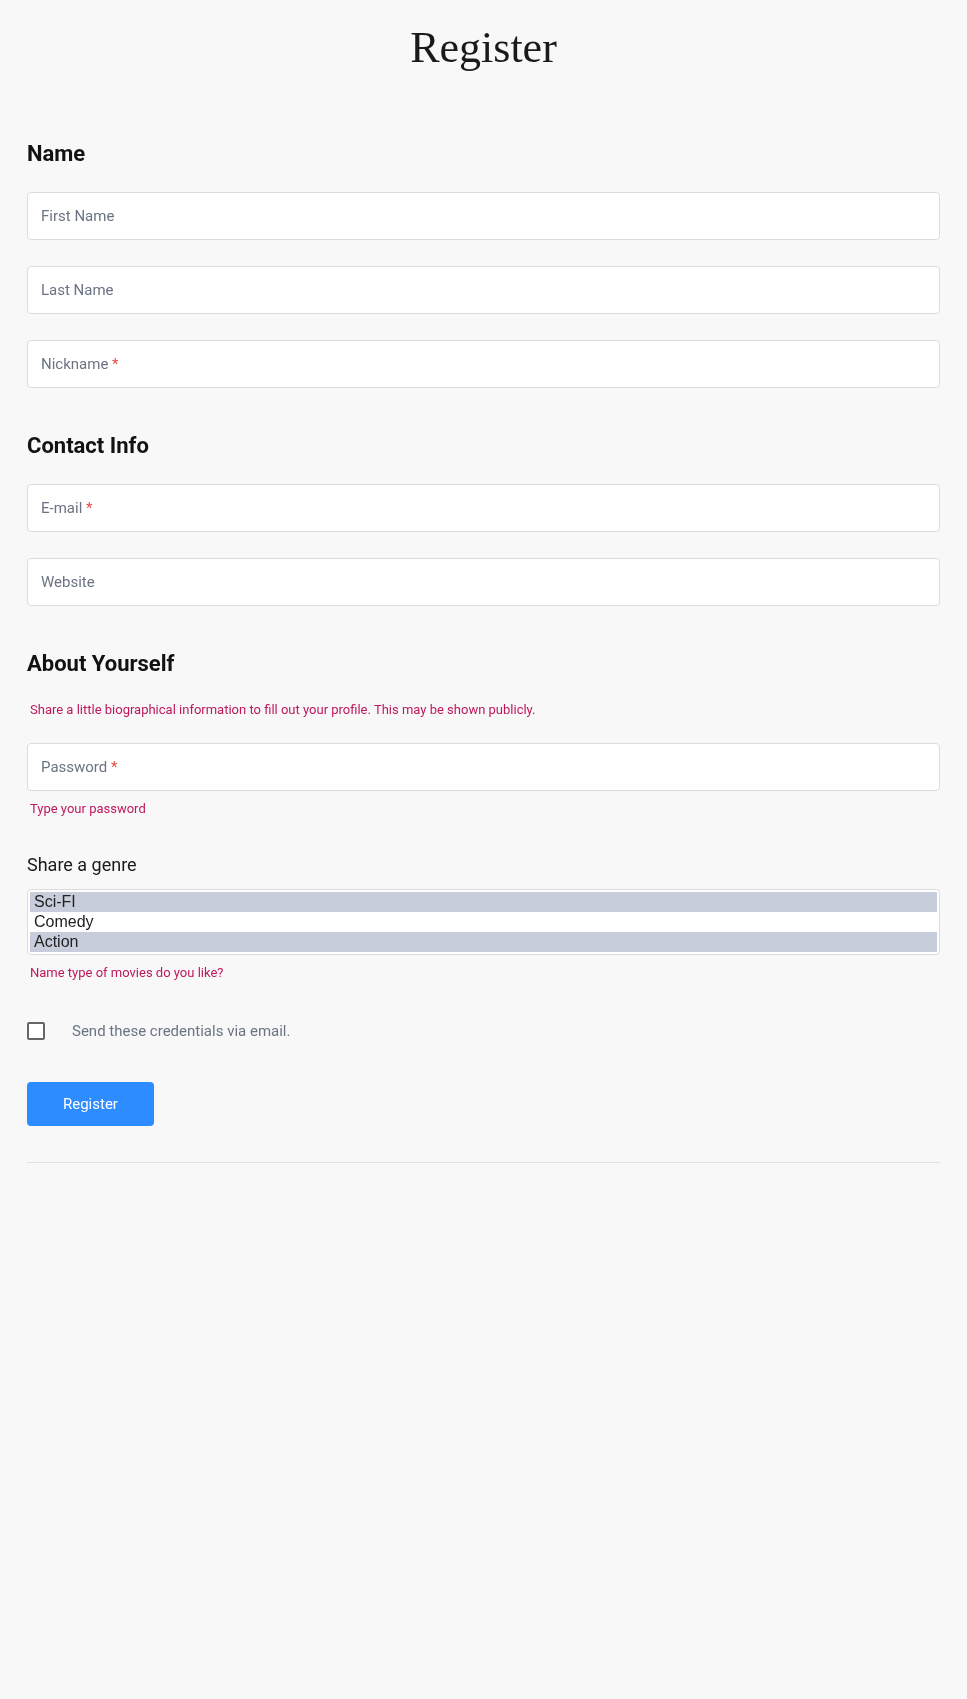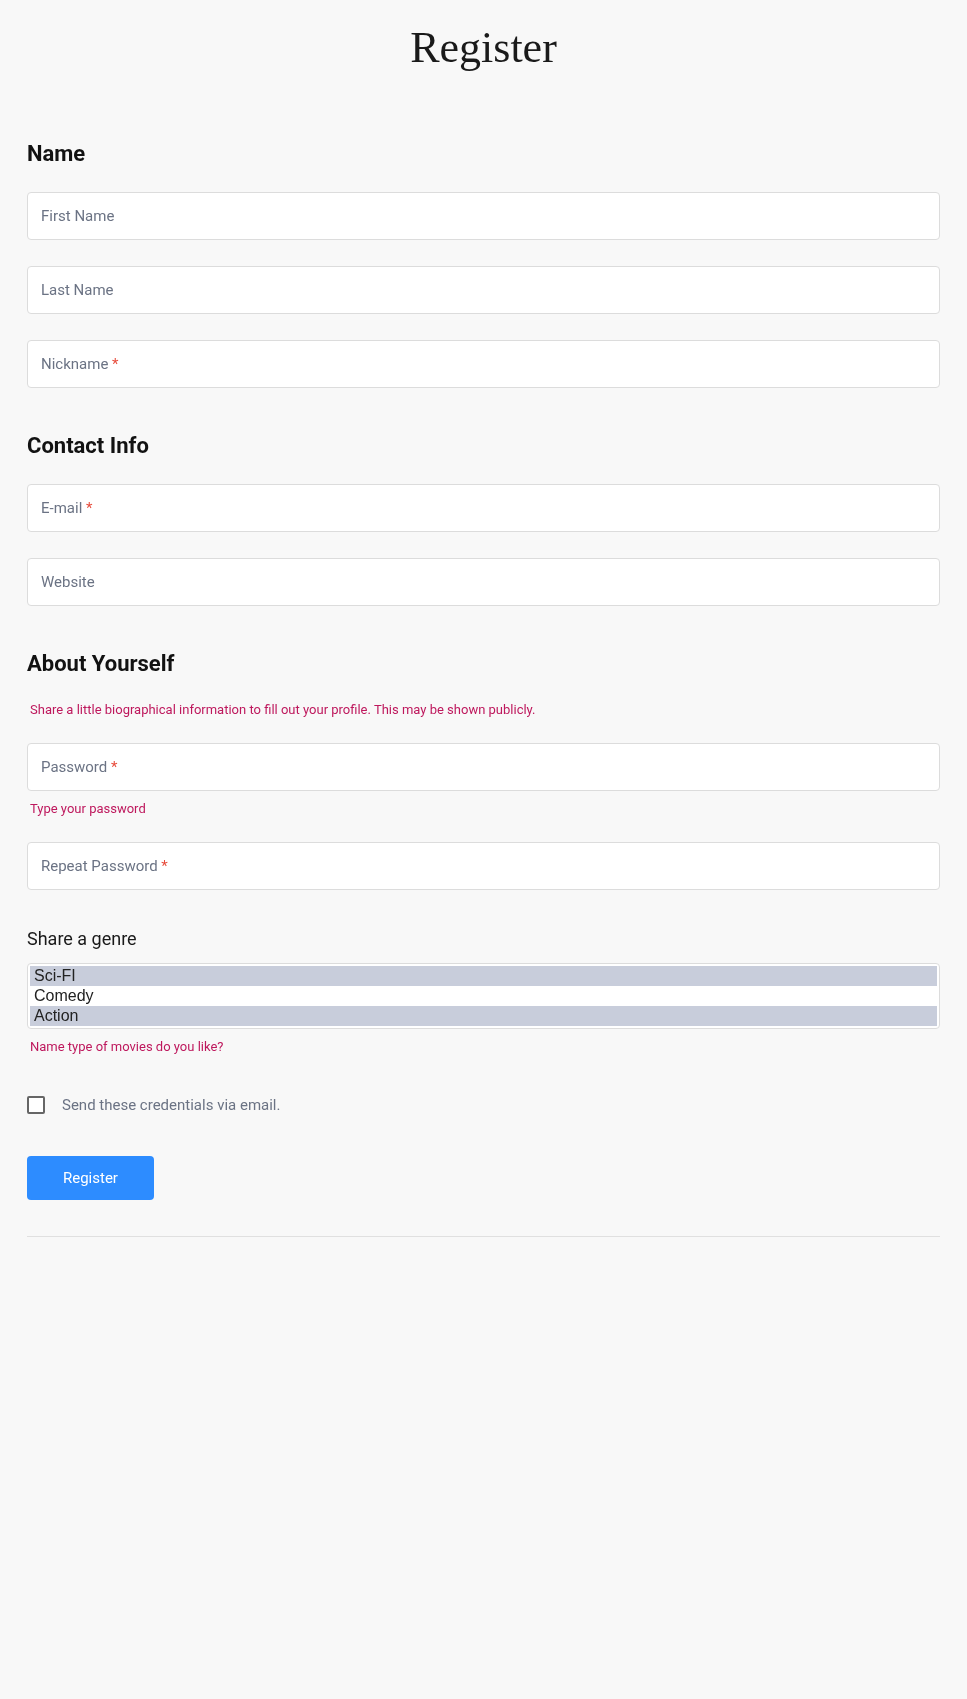--- a/index.html
+++ b/index.html
@@ -72,21 +72,21 @@
     }
     select.multi option {
       padding: 1px 4px;
       font-size: 16px;
       color: #222;
     }
     .checkbox-row {
       display: flex;
       align-items: center;
       margin-top: 42px;
-      gap: 17px;
+      gap: 27px;
     }
     .checkbox-row .box {
       width: 18px; height: 18px;
       border: 2px solid #666;
       border-radius: 2px;
       background: #fff;
       flex-shrink: 0;
     }
     .checkbox-row label {
       font-size: 15px;
@@ -179,24 +179,20 @@
 
   <div class="field">
     <div class="input-wrap">
       <input type="password" style="">
       <span class="overlay-label"><span data-bind="fields.password.label">Password</span> <span class="required" data-bind="asterisk">*</span></span>
     </div>
     <div class="help" data-bind="fields.password.help">Type your password</div>
   </div>
 
   <div class="field">
-    <div class="input-wrap">
-      <input type="password" style="">
-      <span class="overlay-label"><span data-bind="fields.repeat_password.label">Repeat Password</span> <span class="required" data-bind="asterisk">*</span></span>
-    </div>
   </div>
 
   <div class="genre-label" data-bind="genre.label">Share a genre</div>
   <select multiple="" size="3" class="multi" id="genre-select">
       <option class="selected">Sci-FI</option>
       <option>Comedy</option>
       <option class="selected" selected="">Action</option>
     </select>
   <div class="help" data-bind="genre.help">Name type of movies do you like?</div>
 

